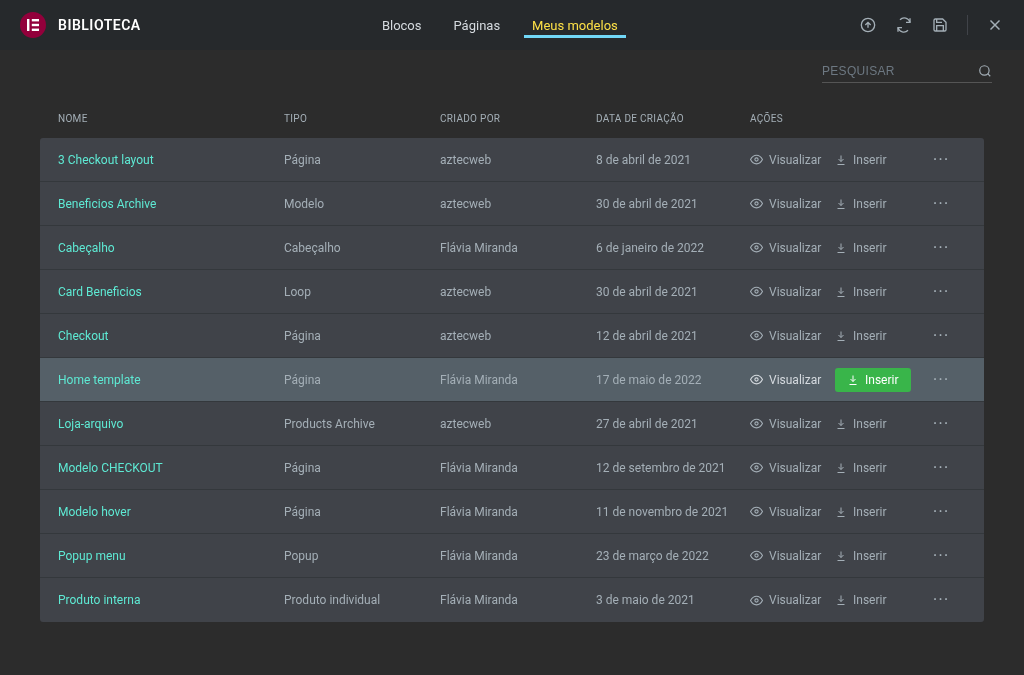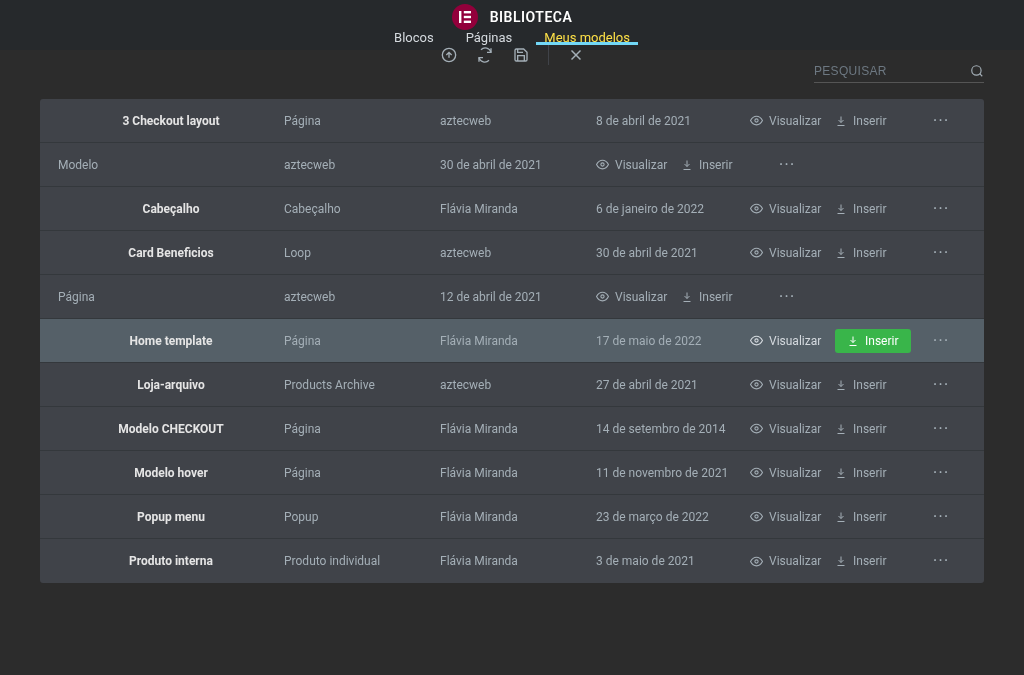--- a/index.html
+++ b/index.html
@@ -8,23 +8,22 @@
       height: 675px;
       background: #2c2c2c;
       font-family: -apple-system, BlinkMacSystemFont, "Segoe UI", Roboto, sans-serif;
       color: #a4afb7;
       font-size: 13px;
     }
     .header {
       height: 50px;
       display: flex;
       align-items: center;
-      padding: 4px 20px;
+      padding: 12px 20px;
       background: #26292c;
-      flex-direction: column;
     }
     .logo-wrap {
       display: flex;
       align-items: center;
       gap: 12px;
     }
     .logo {
       width: 26px;
       height: 26px;
       background: #92003b;
@@ -89,21 +88,21 @@
       height: 20px;
       background: #404349;
     }
     .close-btn {
       cursor: pointer;
       color: #a4afb7;
     }
     .search-bar {
       display: flex;
       justify-content: flex-end;
-      padding: 14px 40px 6px 0;
+      padding: 14px 32px 6px 0;
     }
     .search-wrap {
       display: flex;
       align-items: center;
       border-bottom: 1px solid #555;
       padding-bottom: 4px;
       width: 170px;
     }
     .search-input {
       background: transparent;
@@ -134,21 +133,21 @@
       align-items: center;
       padding: 0 18px;
       height: 44px;
       background: #404349;
       border-bottom: 1px solid #34383c;
       font-size: 12px;
       color: #a4afb7;
     }
     .row:first-child { border-top-left-radius: 3px; border-top-right-radius: 3px; }
     .row:last-child { border-bottom: none; border-bottom-left-radius: 3px; border-bottom-right-radius: 3px; }
-    .row .name { color: #e5e5e5; font-weight: 700; text-align: center; }
+    .row .name { color: #5eead4; font-weight: 400; }
     .row.hovered {
       background: #556068;
     }
     .actions {
       display: grid;
       grid-template-columns: 85px 85px 30px;
       align-items: center;
       justify-items: start;
     }
     .action-link {
@@ -240,20 +239,27 @@
     <div>
       <svg width="14" height="14" viewBox="0 0 24 24" fill="none" stroke="#a4afb7" stroke-width="2">
           <circle cx="11" cy="11" r="8"></circle>
           <line x1="21" y1="21" x2="16.65" y2="16.65"></line>
         </svg>
     </div>
   </div>
 </div>
 
 <div class="table-container">
+  <div class="table-header">
+    <div>NOME</div>
+    <div>TIPO</div>
+    <div>CRIADO POR</div>
+    <div>DATA DE CRIAÇÃO</div>
+    <div>AÇÕES</div>
+  </div>
   <div id="table-body">
       <div class="row">
         <div class="name">3 Checkout layout</div>
         <div>Página</div>
         <div>aztecweb</div>
         <div>8 de abril de 2021</div>
         <div class="actions">
           <div class="action-link preview">
             <span>
               <svg width="13" height="13" viewBox="0 0 24 24" fill="none" stroke="currentColor" stroke-width="2">
@@ -268,20 +274,21 @@
               <svg width="12" height="12" viewBox="0 0 24 24" fill="none" stroke="currentColor" stroke-width="2">
                 <path d="M12 3v12m-5-5l5 5 5-5M5 21h14"></path>
               </svg>
             </span>
             <span>Inserir</span>
           </div>
           <div class="more">···</div>
         </div>
       </div>
       <div class="row">
+        <div class="name">Beneficios Archive</div>
         <div>Modelo</div>
         <div>aztecweb</div>
         <div>30 de abril de 2021</div>
         <div class="actions">
           <div class="action-link preview">
             <span>
               <svg width="13" height="13" viewBox="0 0 24 24" fill="none" stroke="currentColor" stroke-width="2">
                 <path d="M1 12s4-8 11-8 11 8 11 8-4 8-11 8-11-8-11-8z"></path>
                 <circle cx="12" cy="12" r="3"></circle>
               </svg>
@@ -345,20 +352,21 @@
               <svg width="12" height="12" viewBox="0 0 24 24" fill="none" stroke="currentColor" stroke-width="2">
                 <path d="M12 3v12m-5-5l5 5 5-5M5 21h14"></path>
               </svg>
             </span>
             <span>Inserir</span>
           </div>
           <div class="more">···</div>
         </div>
       </div>
       <div class="row">
+        <div class="name">Checkout</div>
         <div>Página</div>
         <div>aztecweb</div>
         <div>12 de abril de 2021</div>
         <div class="actions">
           <div class="action-link preview">
             <span>
               <svg width="13" height="13" viewBox="0 0 24 24" fill="none" stroke="currentColor" stroke-width="2">
                 <path d="M1 12s4-8 11-8 11 8 11 8-4 8-11 8-11-8-11-8z"></path>
                 <circle cx="12" cy="12" r="3"></circle>
               </svg>
@@ -425,21 +433,21 @@
             </span>
             <span>Inserir</span>
           </div>
           <div class="more">···</div>
         </div>
       </div>
       <div class="row">
         <div class="name">Modelo CHECKOUT</div>
         <div>Página</div>
         <div>Flávia Miranda</div>
-        <div>14 de setembro de 2014</div>
+        <div>12 de setembro de 2021</div>
         <div class="actions">
           <div class="action-link preview">
             <span>
               <svg width="13" height="13" viewBox="0 0 24 24" fill="none" stroke="currentColor" stroke-width="2">
                 <path d="M1 12s4-8 11-8 11 8 11 8-4 8-11 8-11-8-11-8z"></path>
                 <circle cx="12" cy="12" r="3"></circle>
               </svg>
             </span>
             <span>Visualizar</span>
           </div>

